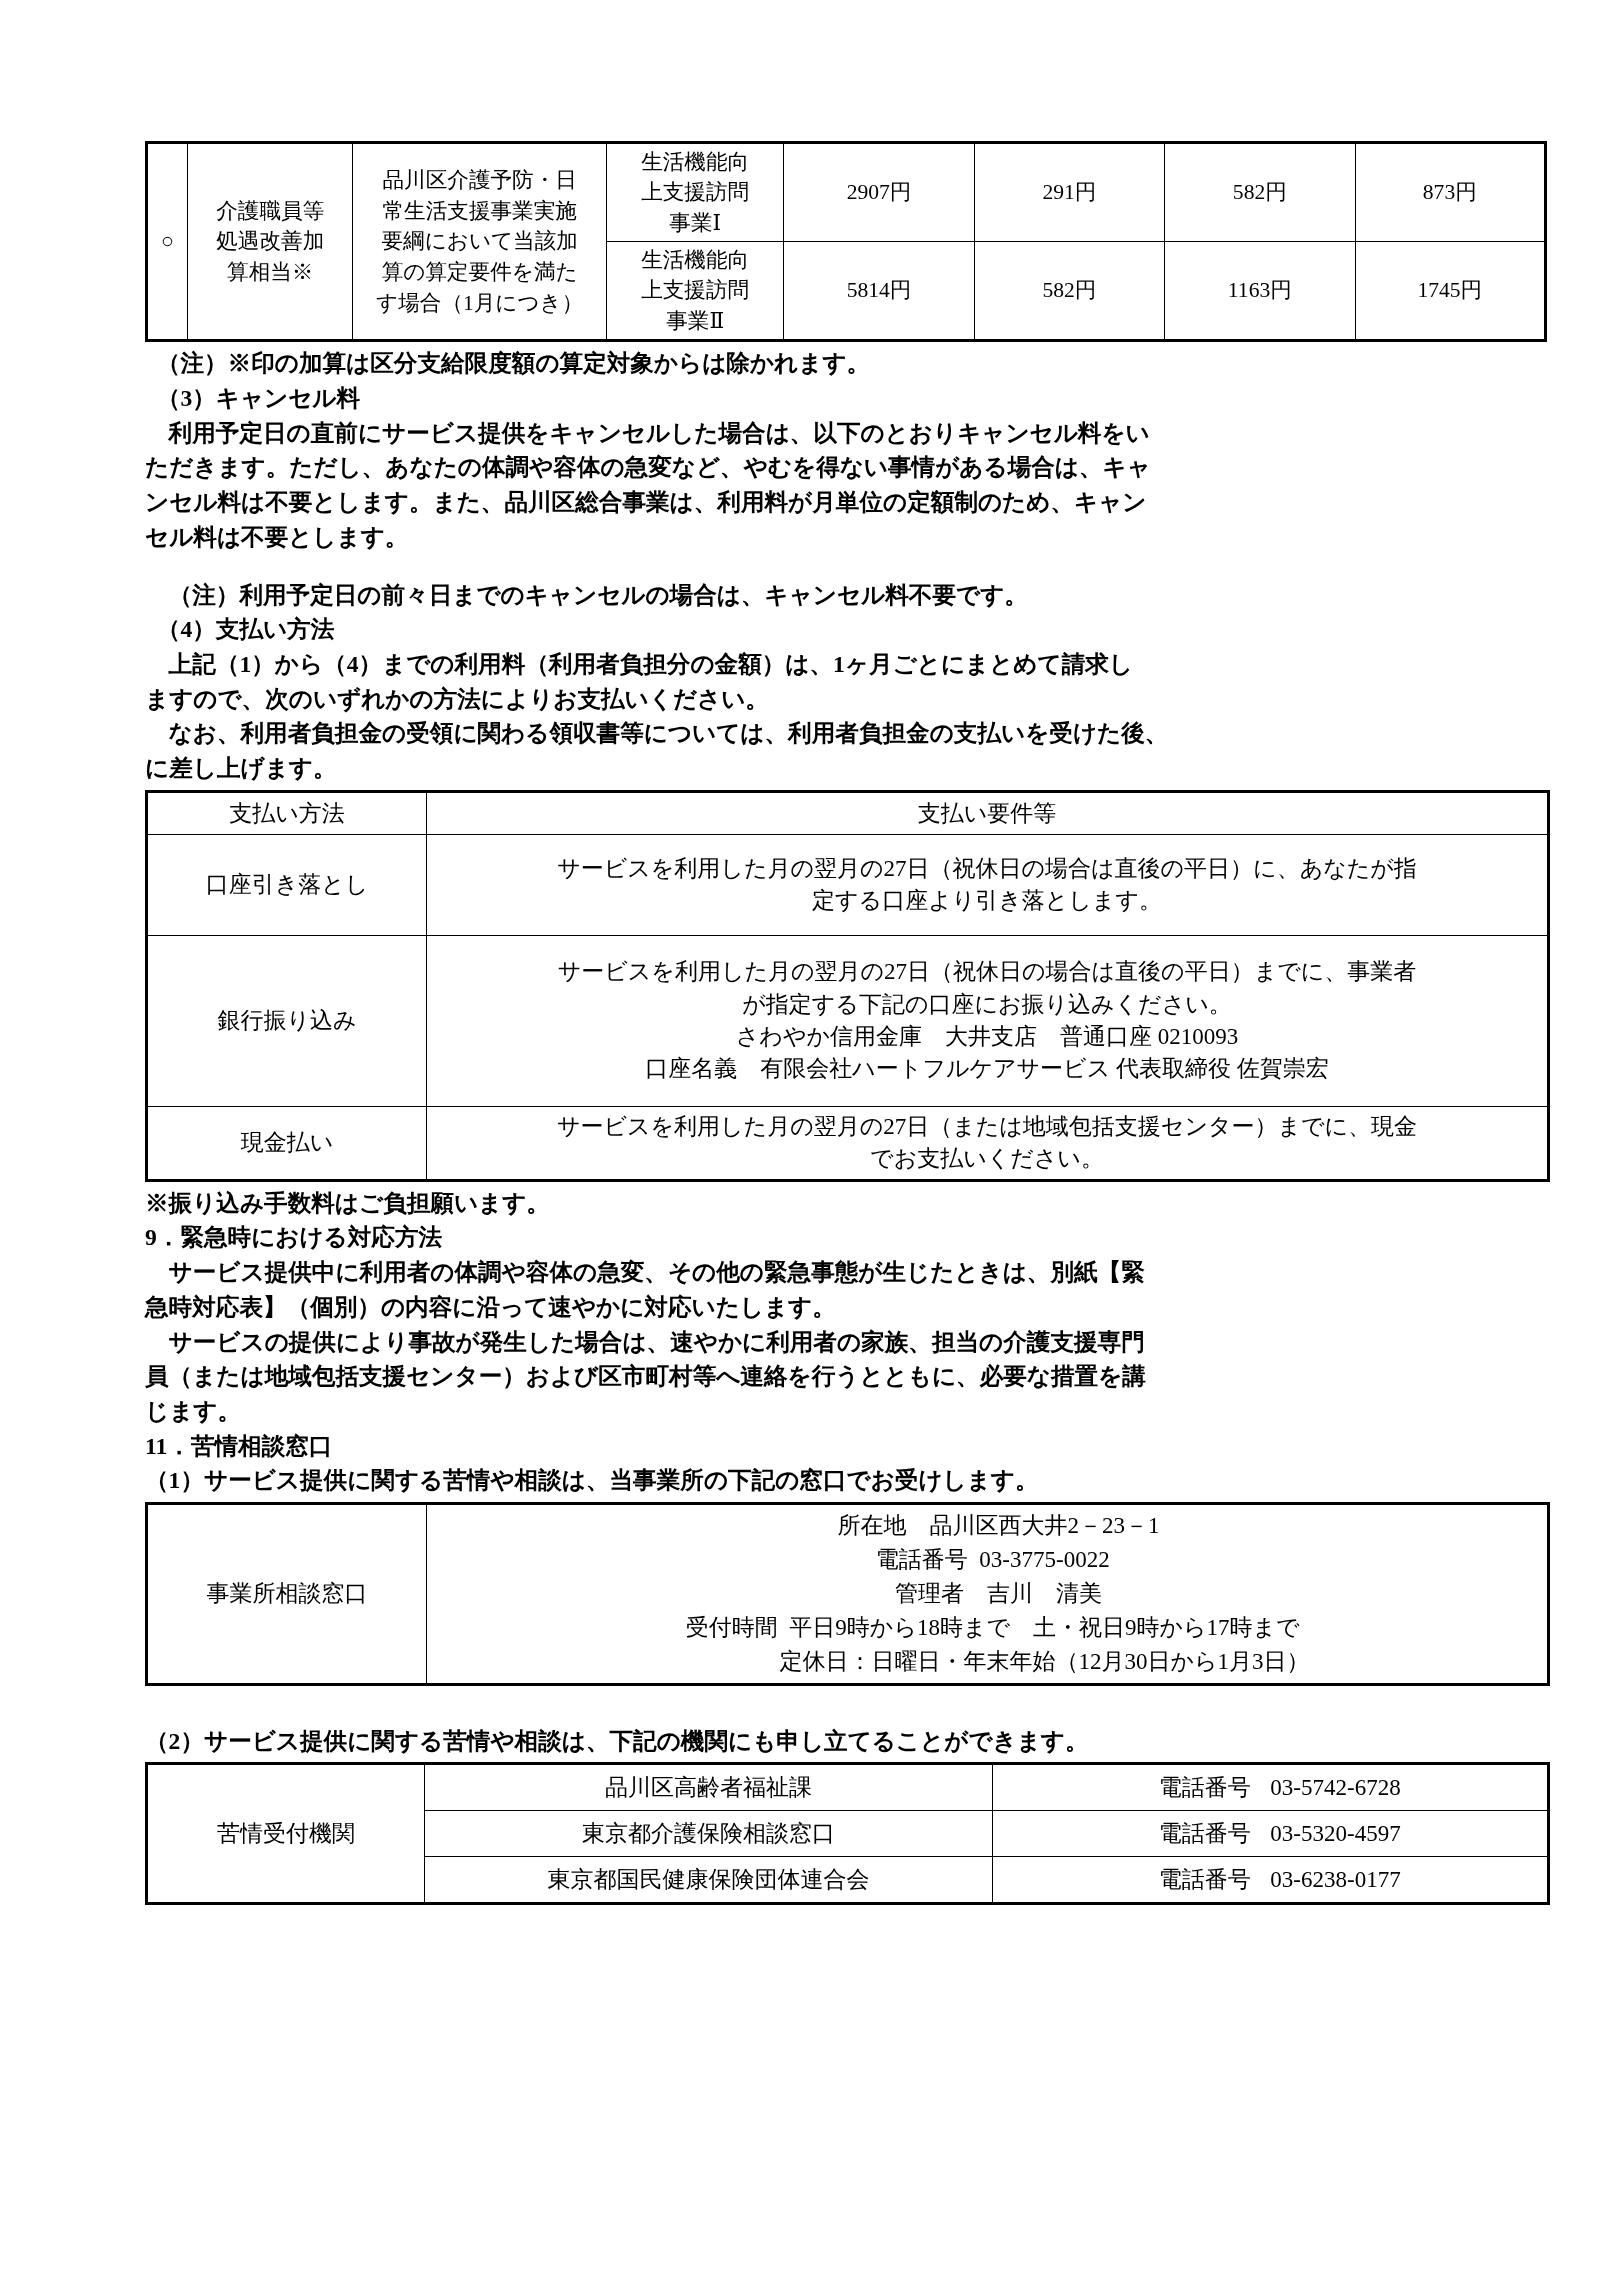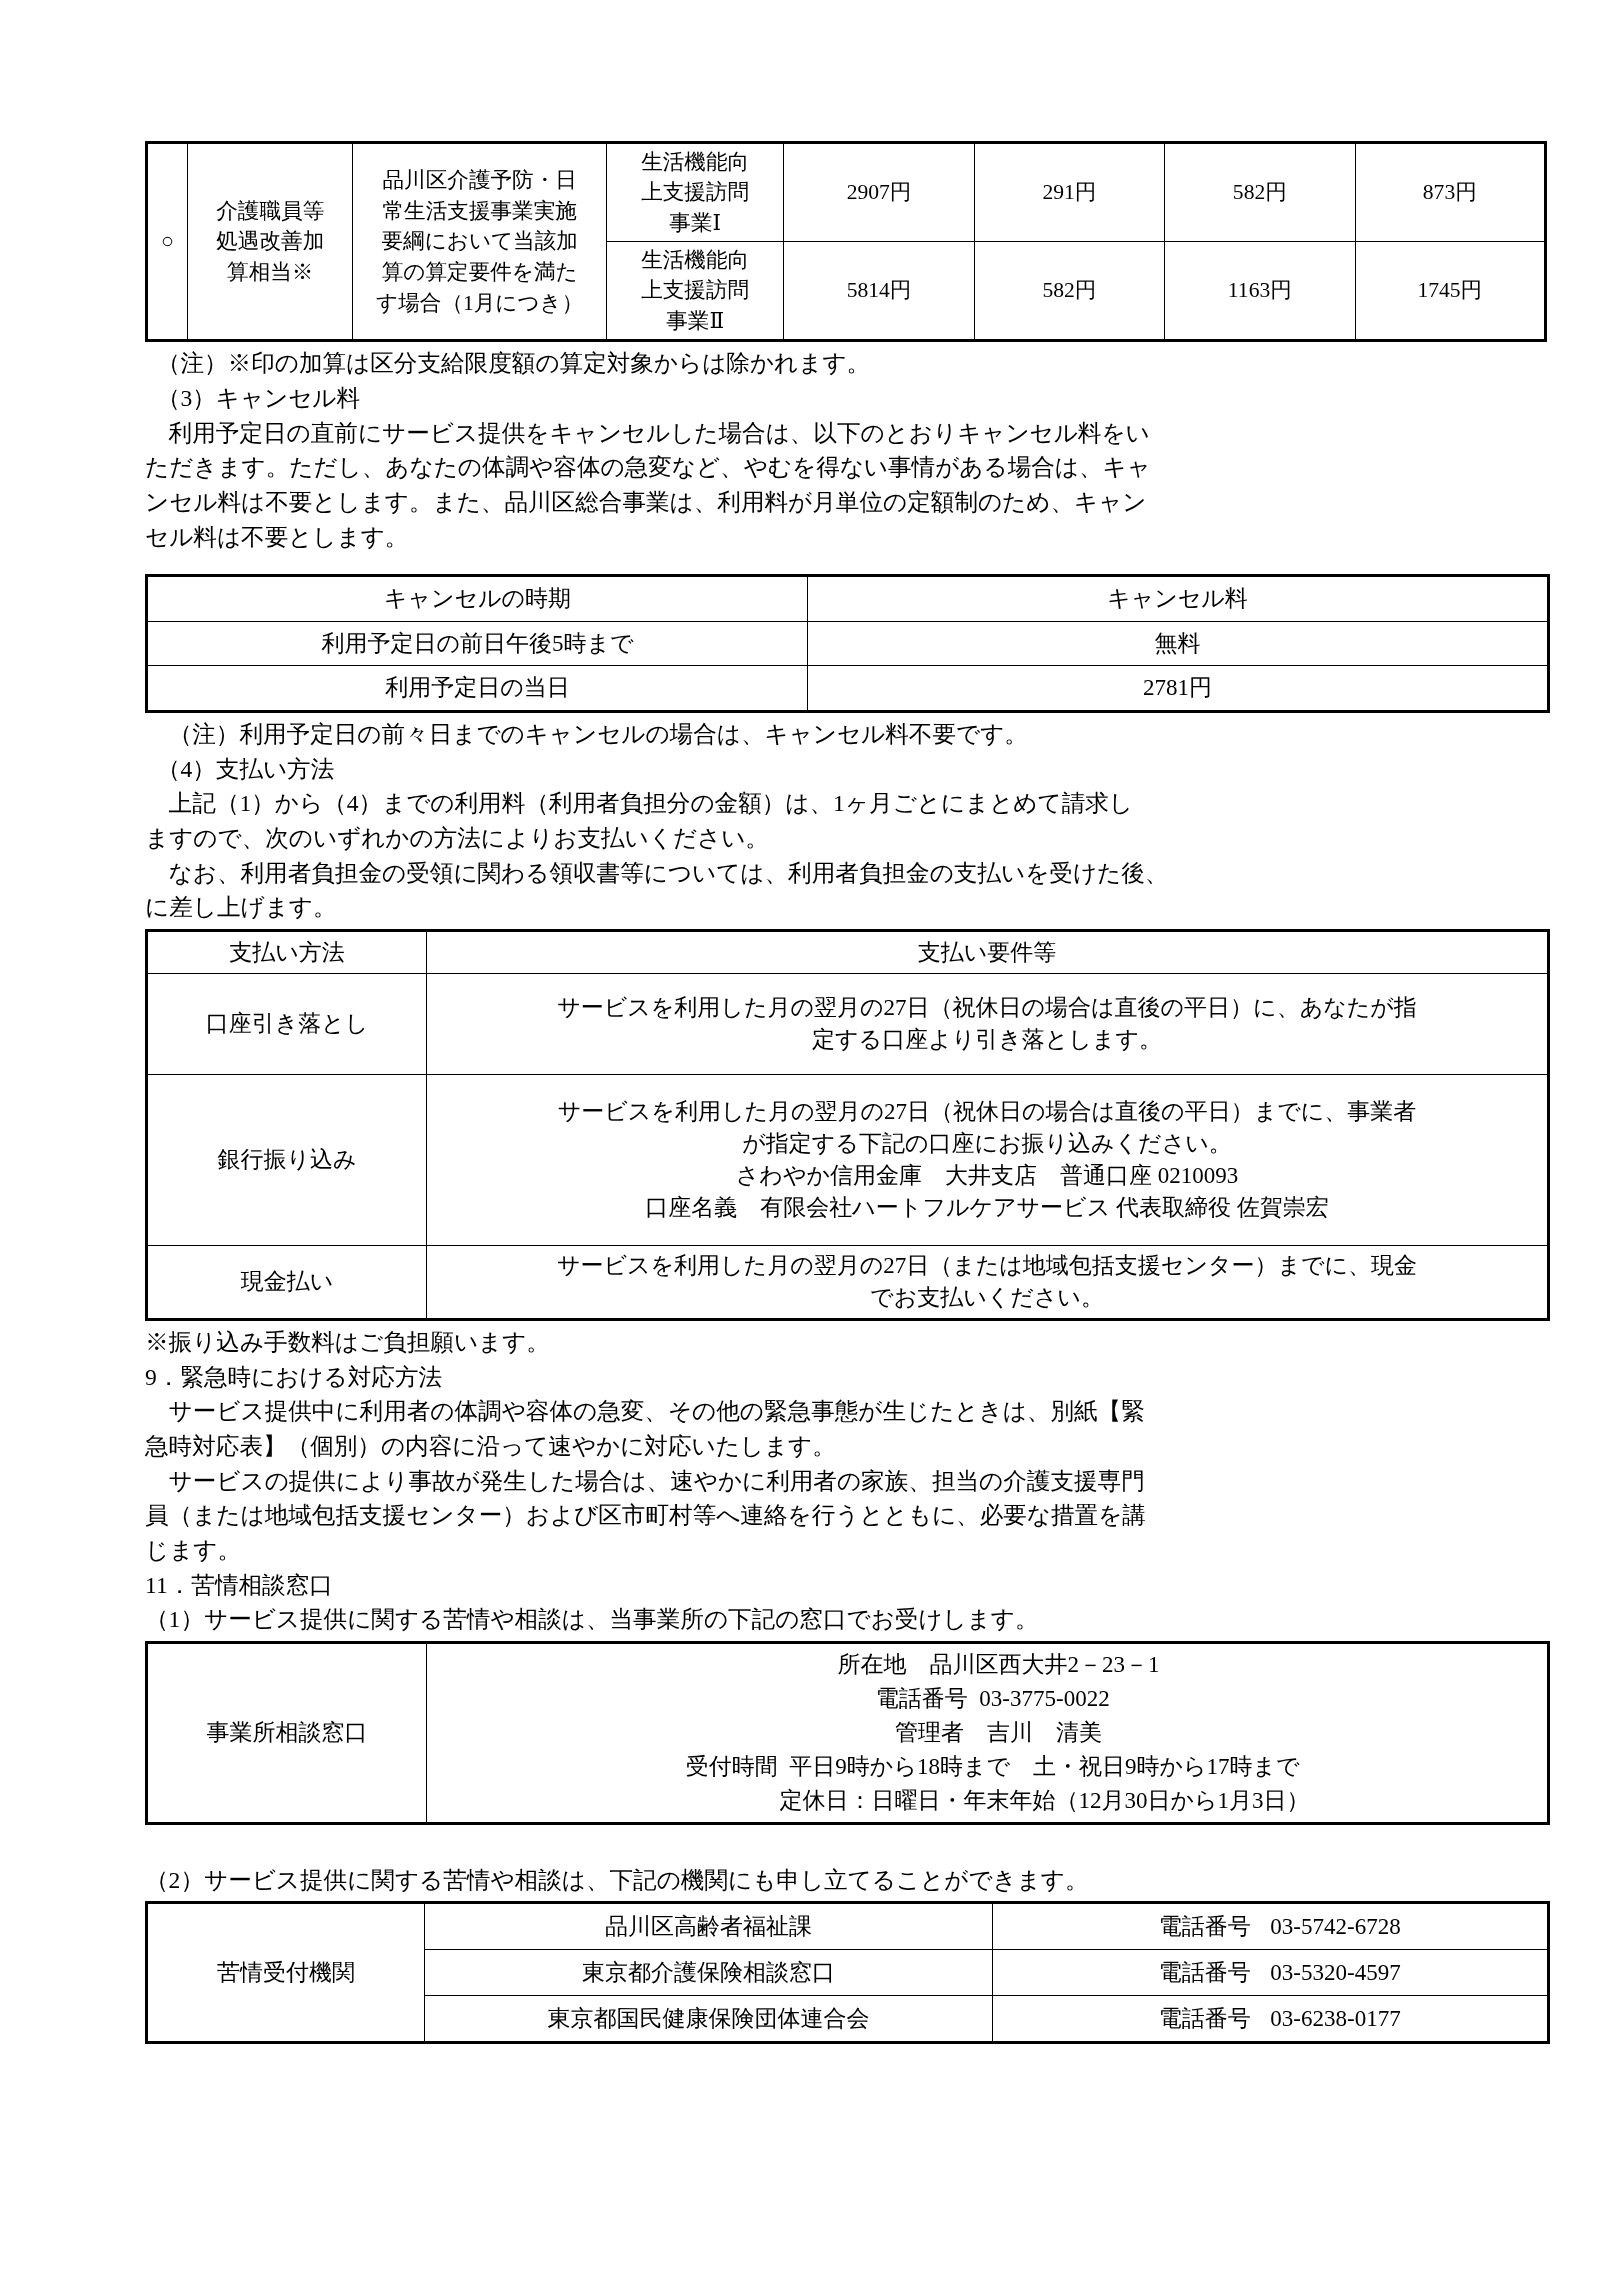--- a/index.html
+++ b/index.html
@@ -50,20 +50,21 @@
   .tleft { text-align: left; }
 
   
   p.body {
     font-size: 23.6px;
     line-height: 1.47;
     margin: 0;
     text-align: justify;
     text-justify: inter-character;
     letter-spacing: 0px;
+    font-weight: bold;
   }
   p.indent1 { text-indent: 23.6px; }
   p.indent2 { text-indent: 11.8px; }
   p.noind { text-indent: 0; }
   .gap-s { height: 3.9px; }
   .gap-l { height: 19.6px; }
   .gap-xl { height: 38px; }
 
   
   table.t-kasan { font-size: 21.6px; }
@@ -167,40 +168,20 @@
 
   <p class="body indent2">（注）※印の加算は区分支給限度額の算定対象からは除かれます。</p>
   <p class="body indent2">（3）キャンセル料</p>
   <p class="body indent1">利用予定日の直前にサービス提供をキャンセルした場合は、以下のとおりキャンセル料をい</p>
   <p class="body noind">ただきます。ただし、あなたの体調や容体の急変など、やむを得ない事情がある場合は、キャ</p>
   <p class="body noind">ンセル料は不要とします。また、品川区総合事業は、利用料が月単位の定額制のため、キャン</p>
   <p class="body noind">セル料は不要とします。</p>
 
   <div class="gap-l"></div>
 
-  <table class="doc t-cancel thickout">
-    <colgroup>
-          <col class="cc1">
-          <col class="cc2">
-        </colgroup>
-    <tbody>
-      <tr>
-        <td>キャンセルの時期</td>
-        <td>キャンセル料</td>
-      </tr>
-      <tr>
-        <td>利用予定日の前日午後5時まで</td>
-        <td>無料</td>
-      </tr>
-      <tr>
-        <td>利用予定日の当日</td>
-        <td>2781円</td>
-      </tr>
-    </tbody>
-  </table>
 
   <div class="gap-s"></div>
 
   <p class="body indent1">（注）利用予定日の前々日までのキャンセルの場合は、キャンセル料不要です。</p>
   <p class="body indent2">（4）支払い方法</p>
   <p class="body indent1">上記（1）から（4）までの利用料（利用者負担分の金額）は、1ヶ月ごとにまとめて請求し</p>
   <p class="body noind">ますので、次のいずれかの方法によりお支払いください。</p>
   <p class="body indent1">なお、利用者負担金の受領に関わる領収書等については、利用者負担金の支払いを受けた後、</p>
   <p class="body noind">に差し上げます。</p>
 

